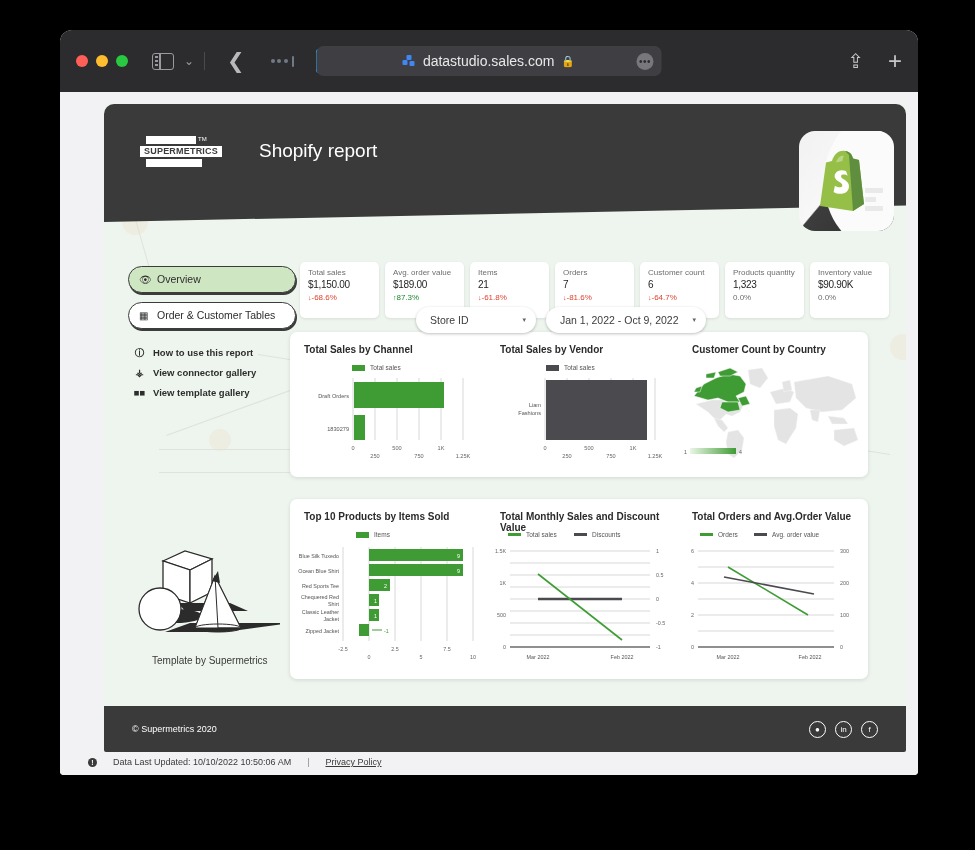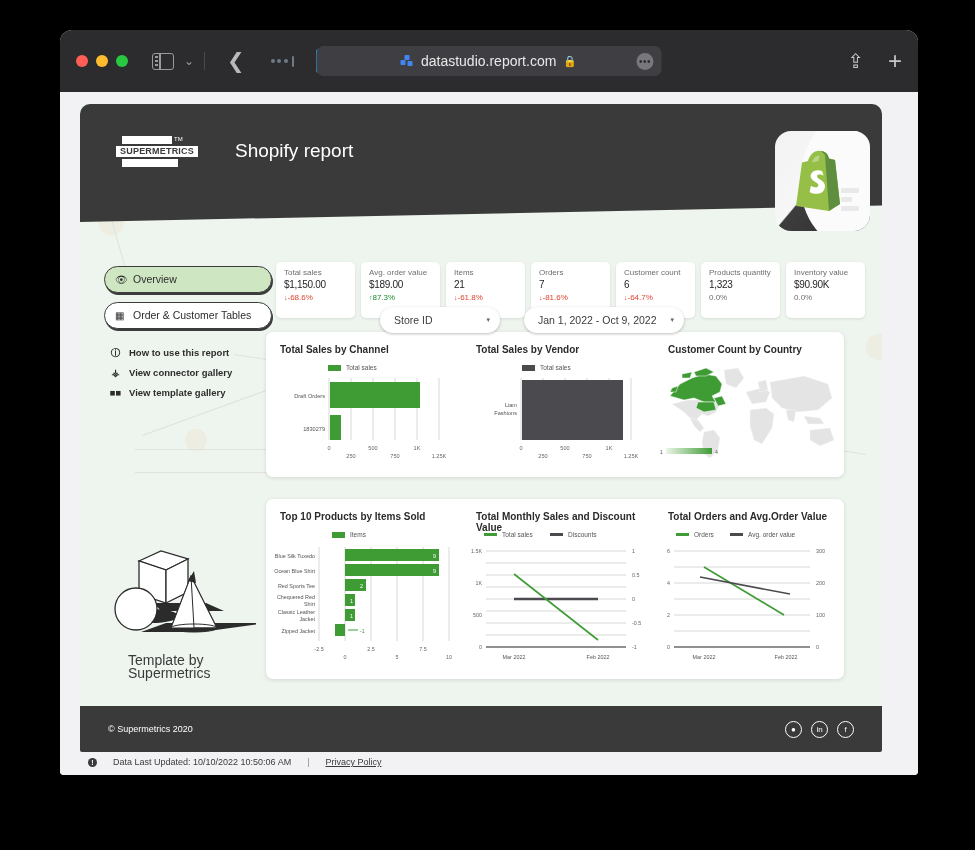--- a/index.html
+++ b/index.html
@@ -57,21 +57,21 @@
   .url-more {
     position:absolute; right:8px; width:17px;height:17px;border-radius:50%;
     background:#77777c; color:#2c2c2e; font-size:10px; display:flex;align-items:center;justify-content:center;
     letter-spacing:.5px;
   }
   .right-tools { margin-left:auto; display:flex; align-items:center; gap:24px; color:#c6c6ca; }
   .share-ico { font-size:20px; }
   .plus-ico { font-size:24px; font-weight:300; }
 
   
-  .page { background:#f2f2f4; height: 683px; padding: 12px 28px 0 20px; }
+  .page { background:#f2f2f4; height: 683px; padding: 12px 28px 0 44px; }
   .report {
     position: relative; width: 802px; height: 648px;
     background:#eef5ee; overflow:hidden;
     border-radius: 2px;
   }
 
   
   .rpt-head {
     position:absolute; left:0; top:0; width:100%; height:118px;
     background:#3a3a3a;
@@ -100,21 +100,21 @@
   }
   .shopify-logo .curve {
     position:absolute; right:-38px; top:-18px; width:108px; height:136px;
     background:#fbfbfb; border-radius:50%;
   }
   .shopify-logo .bag { position:absolute; left:16px; top:18px; }
   .shopify-logo .menu { position:absolute; right:11px; bottom:16px; }
   .shopify-logo .menu i { display:block; background:#e9e9e9; height:5px; margin-bottom:4px; border-radius:1px; }
 
   
-  .filters { position:absolute; left:300px; top:203px; display:flex; gap:24px; z-index:4; }
+  .filters { position:absolute; left:312px; top:203px; display:flex; gap:10px; z-index:4; }
   .filter {
     height:26px; background:#fff; border-radius:13px; display:flex; align-items:center;
     padding:0 10px 0 14px; font-size:10.5px; color:#3c3c3c;
     box-shadow: 0 1px 3px rgba(0,0,0,.25);
   }
   .filter.w1 { width:120px; }
   .filter.w2 { width:160px; }
   .filter .caret { margin-left:auto; font-size:7px; color:#666; }
 
   
@@ -133,21 +133,21 @@
   .navpill .ico { width:18px; font-size:10px; display:flex; align-items:center; }
   .navpill .lbl { line-height:11px; }
   .navlinks { margin-top:18px; }
   .navlink {
     display:flex; align-items:flex-start; gap:8px; margin-bottom:9px;
     font-size:9.5px; font-weight:bold; color:#2d2d2d; line-height:11px; padding-left:6px;
   }
   .navlink .ico { width:11px; flex:0 0 11px; display:flex; justify-content:center; }
 
   .template-art { position:absolute; left:26px; top:435px; width:160px; z-index:3; }
-  .template-art .cap { margin-top:6px; margin-left:22px; font-size:14px; color:#3a3a3a; line-height:13px; }
+  .template-art .cap { margin-top:6px; margin-left:22px; font-size:10px; color:#3a3a3a; line-height:13px; }
 
   
   .kpis { position:absolute; left:196px; top:158px; display:flex; gap:6px; z-index:3; }
   .kpi {
     width:79px; height:56px; background:#fff; border-radius:5px;
     padding:6px 7px 0 8px; box-shadow:0 1px 3px rgba(0,0,0,.10);
     overflow:hidden;
   }
   .kpi .k-label { font-size:8px; color:#6e6e6e; white-space:nowrap; }
   .kpi .k-value { font-size:10px; color:#1f1f1f; margin-top:2px; letter-spacing:-.3px; white-space:nowrap;}
@@ -224,21 +224,21 @@
           <path d="M6 0 L12 2.4 V8 Q12 12.6 6 15 Q0 12.6 0 8 V2.4 Z" fill="#ffffff"></path>
         </svg>
     </span>
 
     <div class="urlbar">
       <span class="gicon">
         <b style="left:4px;top:0;width:5px;height:5px;"></b>
         <b style="left:0;top:5px;width:5px;height:5px;"></b>
         <b style="left:7px;top:6px;width:5px;height:5px;"></b>
       </span>
-      <span>datastudio.report.com</span>
+      <span>datastudio.sales.com</span>
       <span class="lock">🔒</span>
       <span class="url-more">•••</span>
     </div>
 
     <div class="right-tools">
       <span class="share-ico">⇪</span>
       <span class="plus-ico">+</span>
     </div>
   </div>
 

